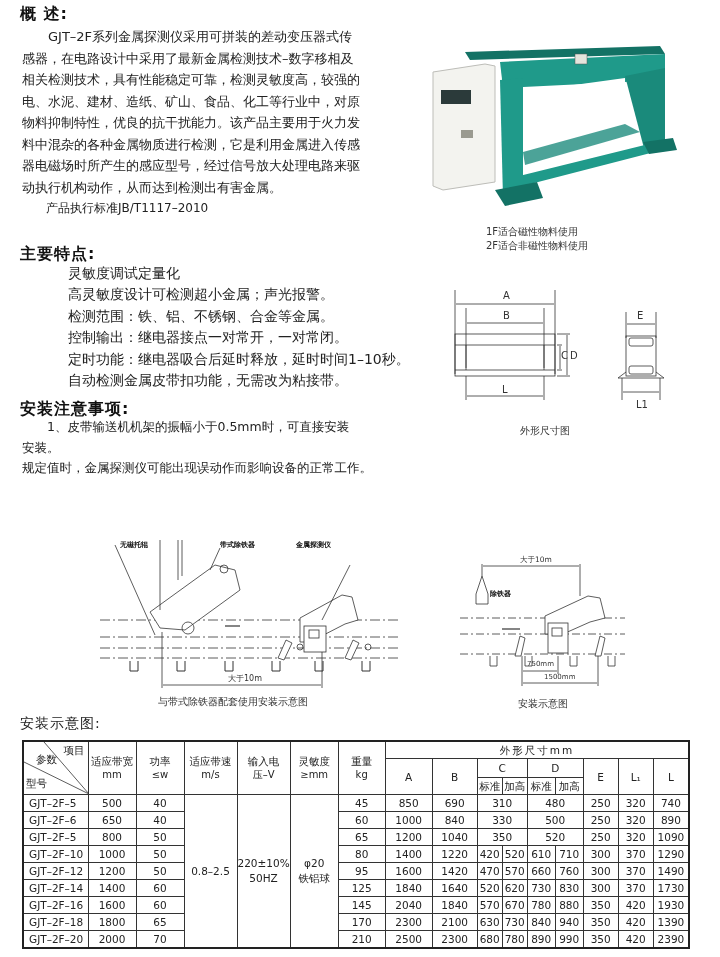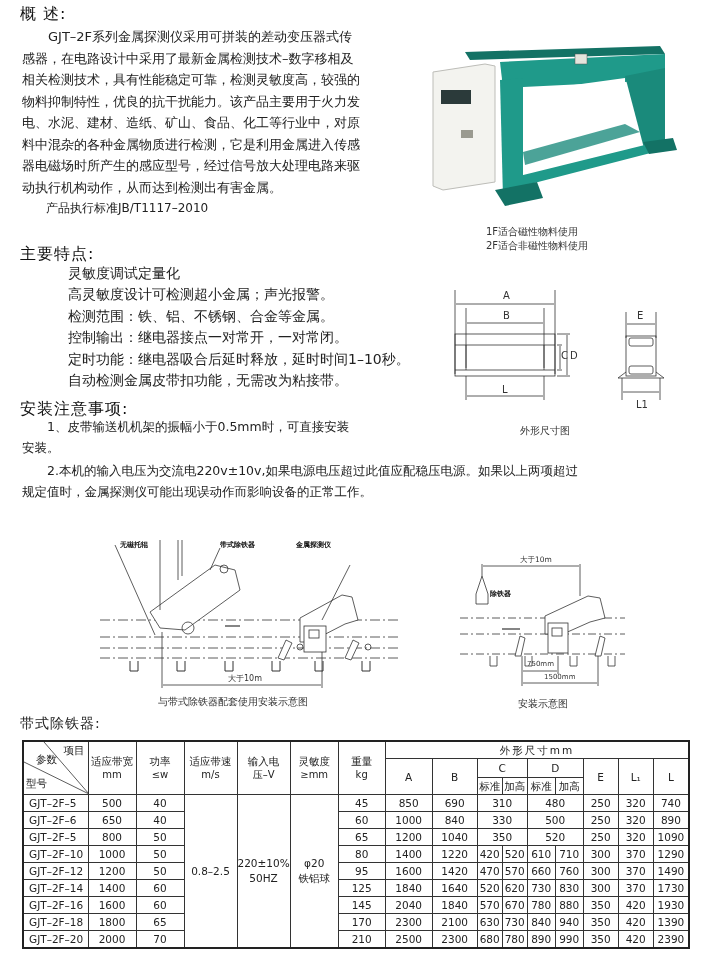--- a/index.html
+++ b/index.html
@@ -1,19 +1,19 @@
 <!DOCTYPE html>
 <html><head>
 <meta charset="utf-8">
 <style>
   html, body { margin:0; padding:0; background:#ffffff; }
   body { width:720px; height:957px; position:relative; overflow:hidden;
          font-family:"DejaVu Sans", sans-serif; color:#1a1a1a; }
   .abs { position:absolute; }
-  .h2 { font-size:16px; font-weight:normal; letter-spacing:1px; color:#111; }
+  .h2 { font-size:16px; font-weight:bold; letter-spacing:1px; color:#111; }
   .p { font-size:13px; line-height:21.5px; color:#222; }
   .p-indent { text-indent:2em; }
   .feat { font-size:14px; line-height:21.4px; color:#222; }
   .cap { font-size:10px; color:#333; }
   .small { font-size:7px; color:#111; font-weight:bold; }
 
   
   table.spec { border-collapse:collapse; position:absolute; left:22px; top:740px;
                font-size:10.5px; color:#222; }
   table.spec td { border:1px solid #333; text-align:center; padding:0; height:16px; line-height:15px; }
@@ -23,22 +23,22 @@
   .sub { font-size:10px; }
 </style>
 </head>
 <body>
 
 <div class="abs h2" style="left:20px;top:4px;">概 述:</div>
 <div class="abs p" style="left:22px;top:26px;width:400px;">
   <div class="p-indent">GJT–2F系列金属探测仪采用可拼装的差动变压器式传</div>
   <div>感器，在电路设计中采用了最新金属检测技术–数字移相及</div>
   <div>相关检测技术，具有性能稳定可靠，检测灵敏度高，较强的</div>
+  <div>电、水泥、建材、造纸、矿山、食品、化工等行业中，对原</div>
   <div>物料抑制特性，优良的抗干扰能力。该产品主要用于火力发</div>
-  <div>电、水泥、建材、造纸、矿山、食品、化工等行业中，对原</div>
   <div>料中混杂的各种金属物质进行检测，它是利用金属进入传感</div>
   <div>器电磁场时所产生的感应型号，经过信号放大处理电路来驱</div>
   <div>动执行机构动作，从而达到检测出有害金属。</div>
   <div class="p-indent" style="font-size:12px;">产品执行标准JB/T1117–2010</div>
 </div>
 
 <div class="abs" style="left:425px;top:40px;width:255px;height:175px;">
   <svg width="255" height="175" viewBox="0 0 255 175">
 
     <polygon points="40,12 235,6 240,14 45,20" fill="#137265"></polygon>
@@ -121,21 +121,20 @@
   <span class="abs cap" style="left:52px;top:96px;">L</span>
   <span class="abs cap" style="left:187px;top:22px;">E</span>
   <span class="abs cap" style="left:186px;top:111px;">L1</span>
 </div>
 <div class="abs cap" style="left:520px;top:424px;">外形尺寸图</div>
 
 <div class="abs h2" style="left:20px;top:399px;">安装注意事项:</div>
 <div class="abs p" style="left:22px;top:417px;font-size:12.5px;line-height:20.5px;">
   <div class="p-indent">1、皮带输送机机架的振幅小于0.5mm时，可直接安装</div>
   <div>安装。</div>
-  <div class="p-indent" style="margin-top:3px;">2.本机的输入电压为交流电220v±10v,如果电源电压超过此值应配稳压电源。如果以上两项超过</div>
   <div>规定值时，金属探测仪可能出现误动作而影响设备的正常工作。</div>
 </div>
 
 <div class="abs" style="left:100px;top:540px;width:300px;height:150px;">
   <svg width="300" height="150" viewBox="0 0 300 150" fill="none" stroke="#333" stroke-width="0.8">
 
     <line x1="0" y1="80" x2="300" y2="80" stroke-dasharray="10,3,2,3"></line>
     <line x1="0" y1="97" x2="300" y2="97" stroke-dasharray="10,3,2,3"></line>
     <line x1="0" y1="108" x2="300" y2="108" stroke-dasharray="10,3,2,3"></line>
     <line x1="0" y1="118" x2="300" y2="118" stroke-dasharray="10,3,2,3"></line>
@@ -206,21 +205,21 @@
     <line x1="63" y1="115" x2="97" y2="115"></line>
       <line x1="63" y1="127" x2="137" y2="127"></line>
   </svg>
   <span class="abs cap" style="left:60px;top:-1px;font-size:7.5px;">大于10m</span>
   <span class="abs small" style="left:30px;top:33px;">除铁器</span>
   <span class="abs cap" style="left:67px;top:104px;font-size:7px;">750mm</span>
   <span class="abs cap" style="left:84px;top:117px;font-size:7px;">1500mm</span>
 </div>
 <div class="abs cap" style="left:518px;top:697px;">安装示意图</div>
 
-<div class="abs" style="left:20px;top:715px;font-size:14px;letter-spacing:1px;color:#222;">带式除铁器:</div>
+<div class="abs" style="left:20px;top:715px;font-size:14px;letter-spacing:1px;color:#222;">安装示意图:</div>
 
 <table class="spec">
   <colgroup>
     <col style="width:65px">
       <col style="width:48px">
       <col style="width:48px">
       <col style="width:53px">
     <col style="width:52px">
       <col style="width:48px">
       <col style="width:47px">

